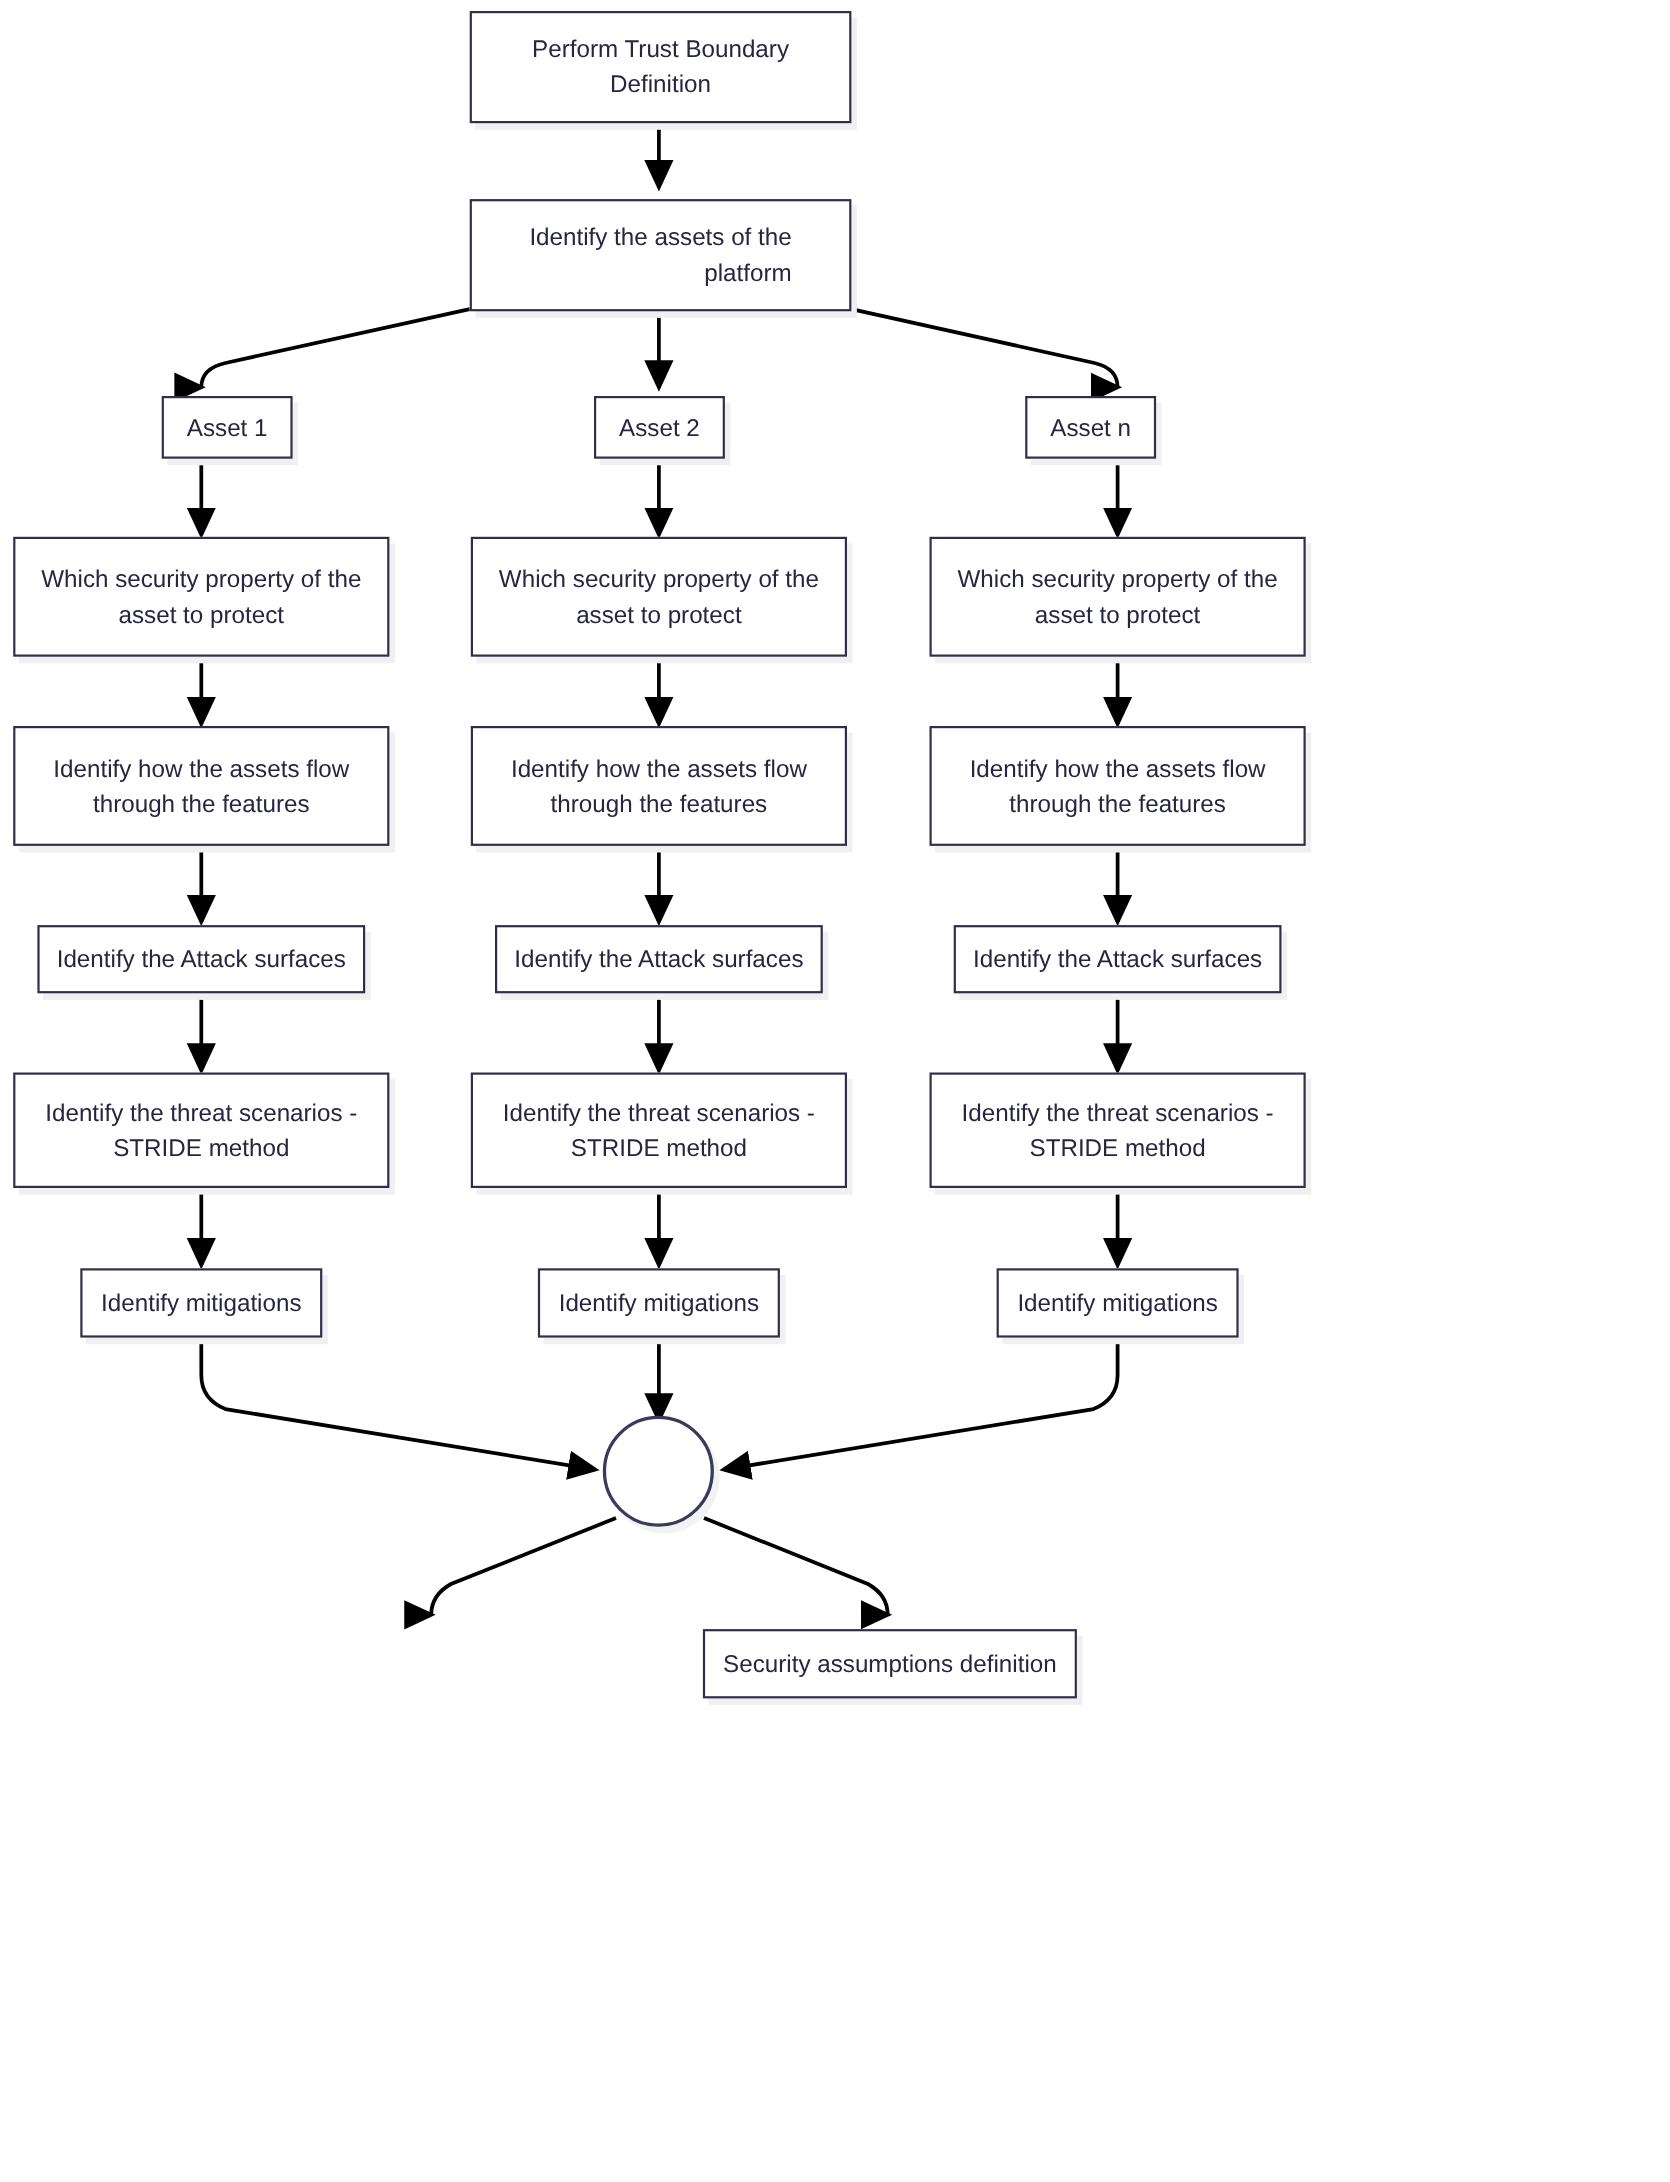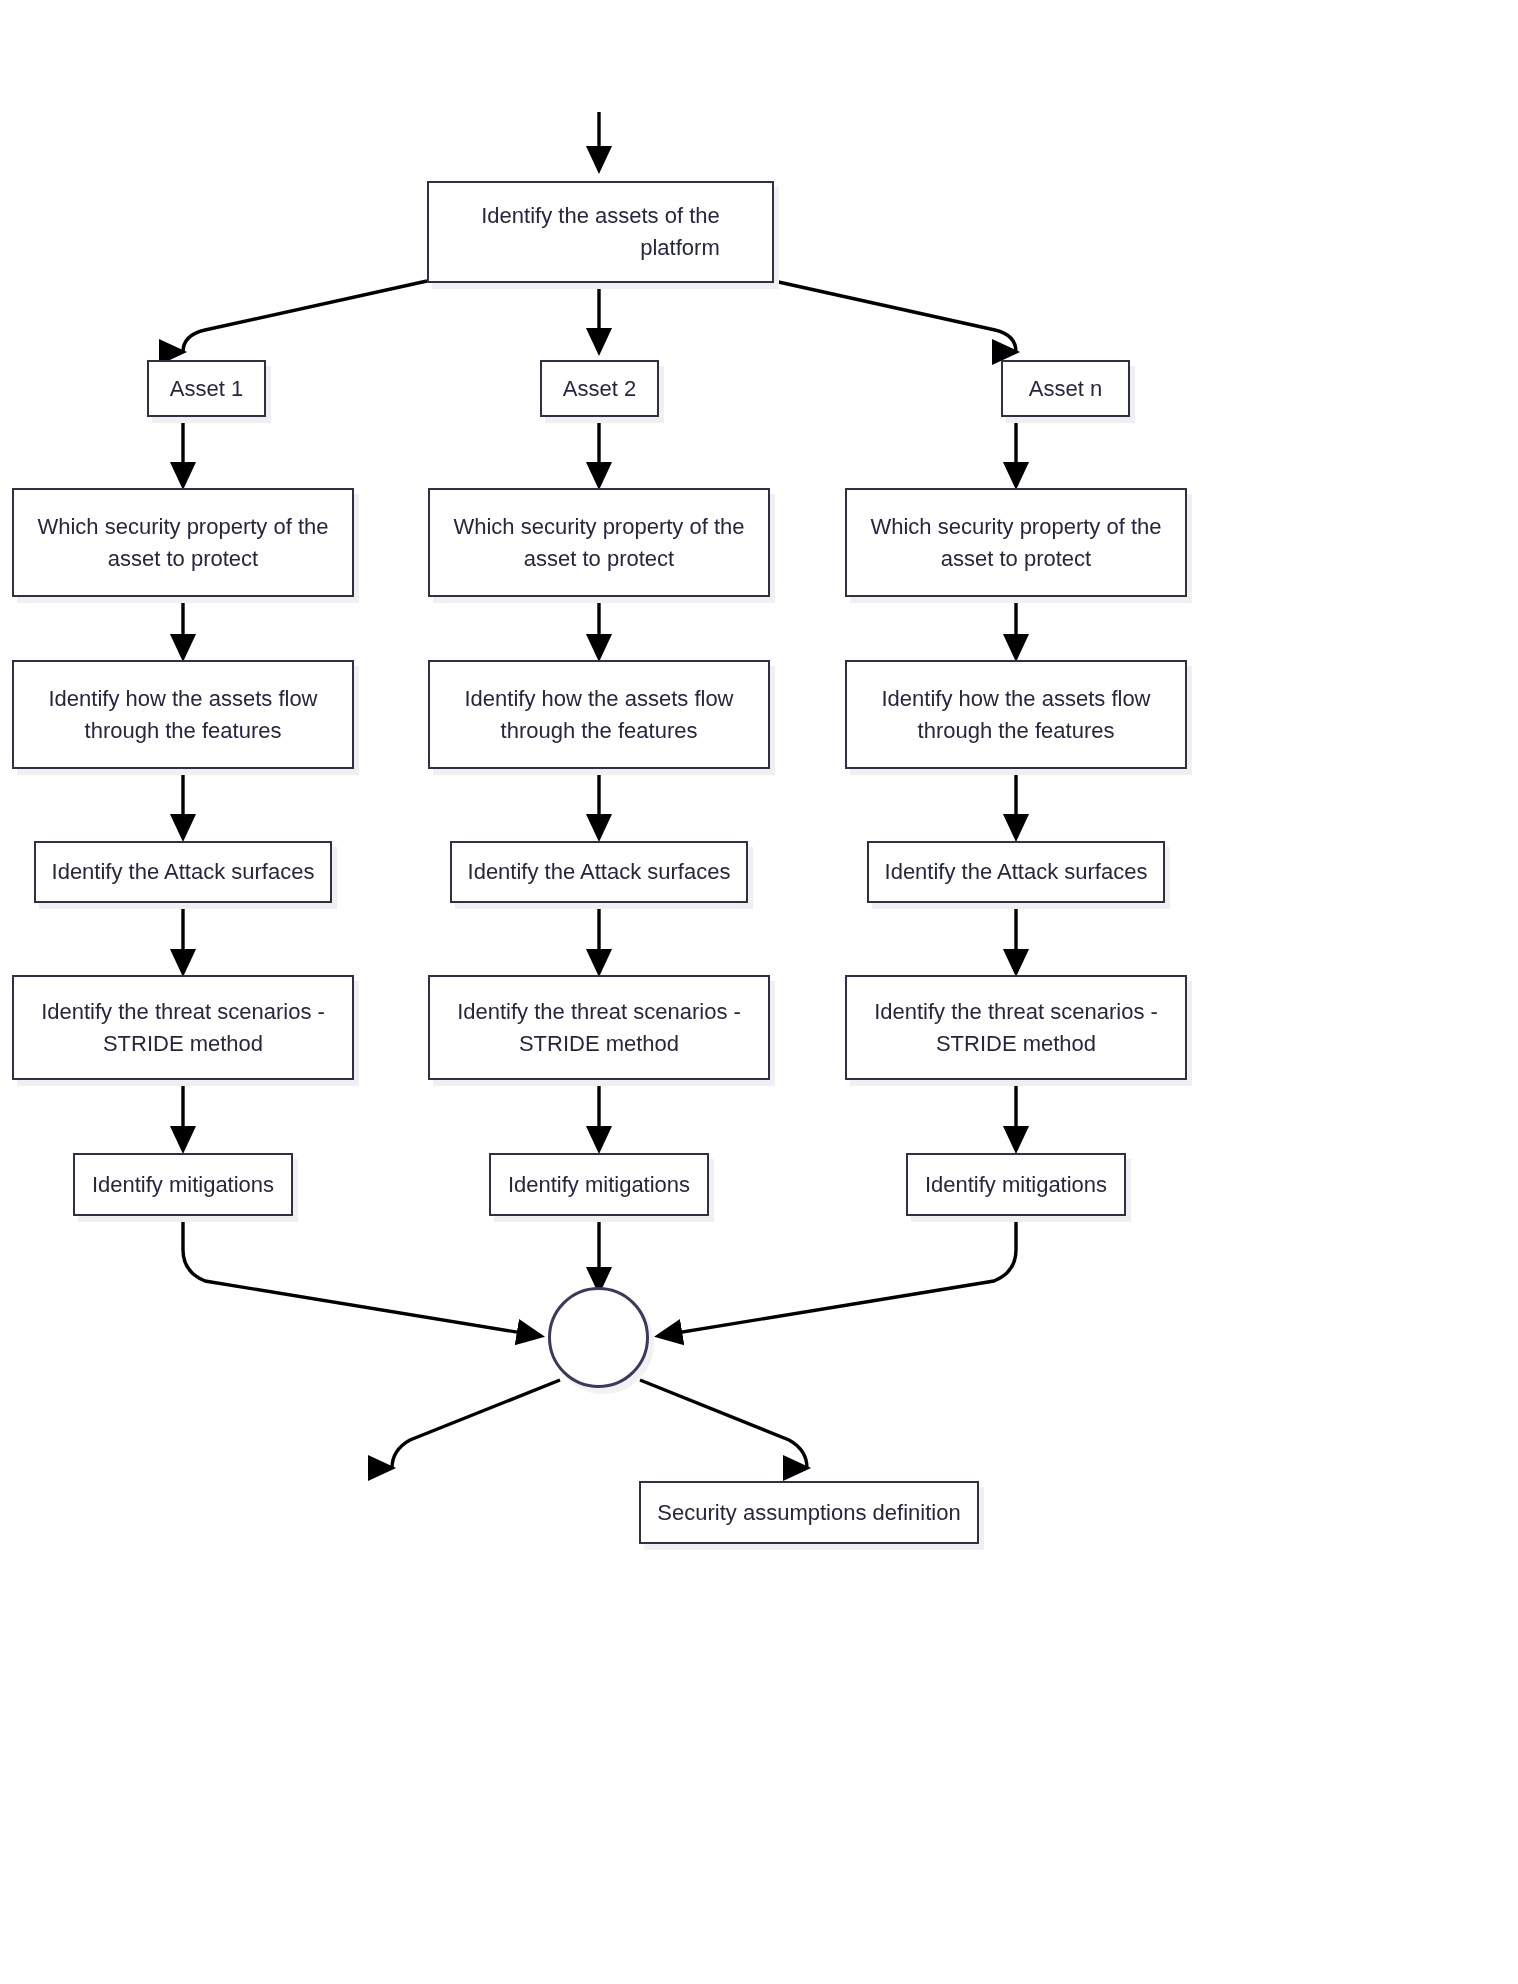--- a/index.html
+++ b/index.html
@@ -78,33 +78,37 @@
 
       <path d="M183,1216 L183,1250 Q183,1272 205,1281 L541,1336"></path>
       <path d="M599,1216 L599,1291"></path>
       <path d="M1016,1216 L1016,1250 Q1016,1272 994,1281 L658,1336"></path>
 
       <path d="M560,1380 L410,1440 Q392,1450 392,1468 L392,1468"></path>
       <path d="M640,1380 L789,1440 Q807,1450 807,1468 L807,1468"></path>
     </g>
   </svg>
 
+  <div class="node" style="left:427px;top:10px;width:347px;height:102px;">
+    <span class="txt">Perform Trust Boundary
+Definition</span>
+  </div>
 
   <div class="node" style="left:427px;top:181px;width:347px;height:102px;text-align:right;">
     <span class="txt">Identify the assets of the
 platform</span>
   </div>
 
   <div class="node" style="left:124px;top:360px;width:119px;height:57px;margin-left:23px;">
     <span class="txt">Asset 1</span>
   </div>
   <div class="node" style="left:540px;top:360px;width:119px;height:57px;">
     <span class="txt">Asset 2</span>
   </div>
-  <div class="node" style="left:1001px;top:360px;width:129px;height:57px;">
+  <div class="node" style="left:932px;top:360px;width:119px;height:57px;">
     <span class="txt">Asset n</span>
   </div>
 
   <div class="node" style="left:12px;top:488px;width:342px;height:109px;">
     <span class="txt">Which security property of the
 asset to protect</span>
   </div>
   <div class="node" style="left:12px;top:660px;width:342px;height:109px;">
     <span class="txt">Identify how the assets flow
 through the features</span>

